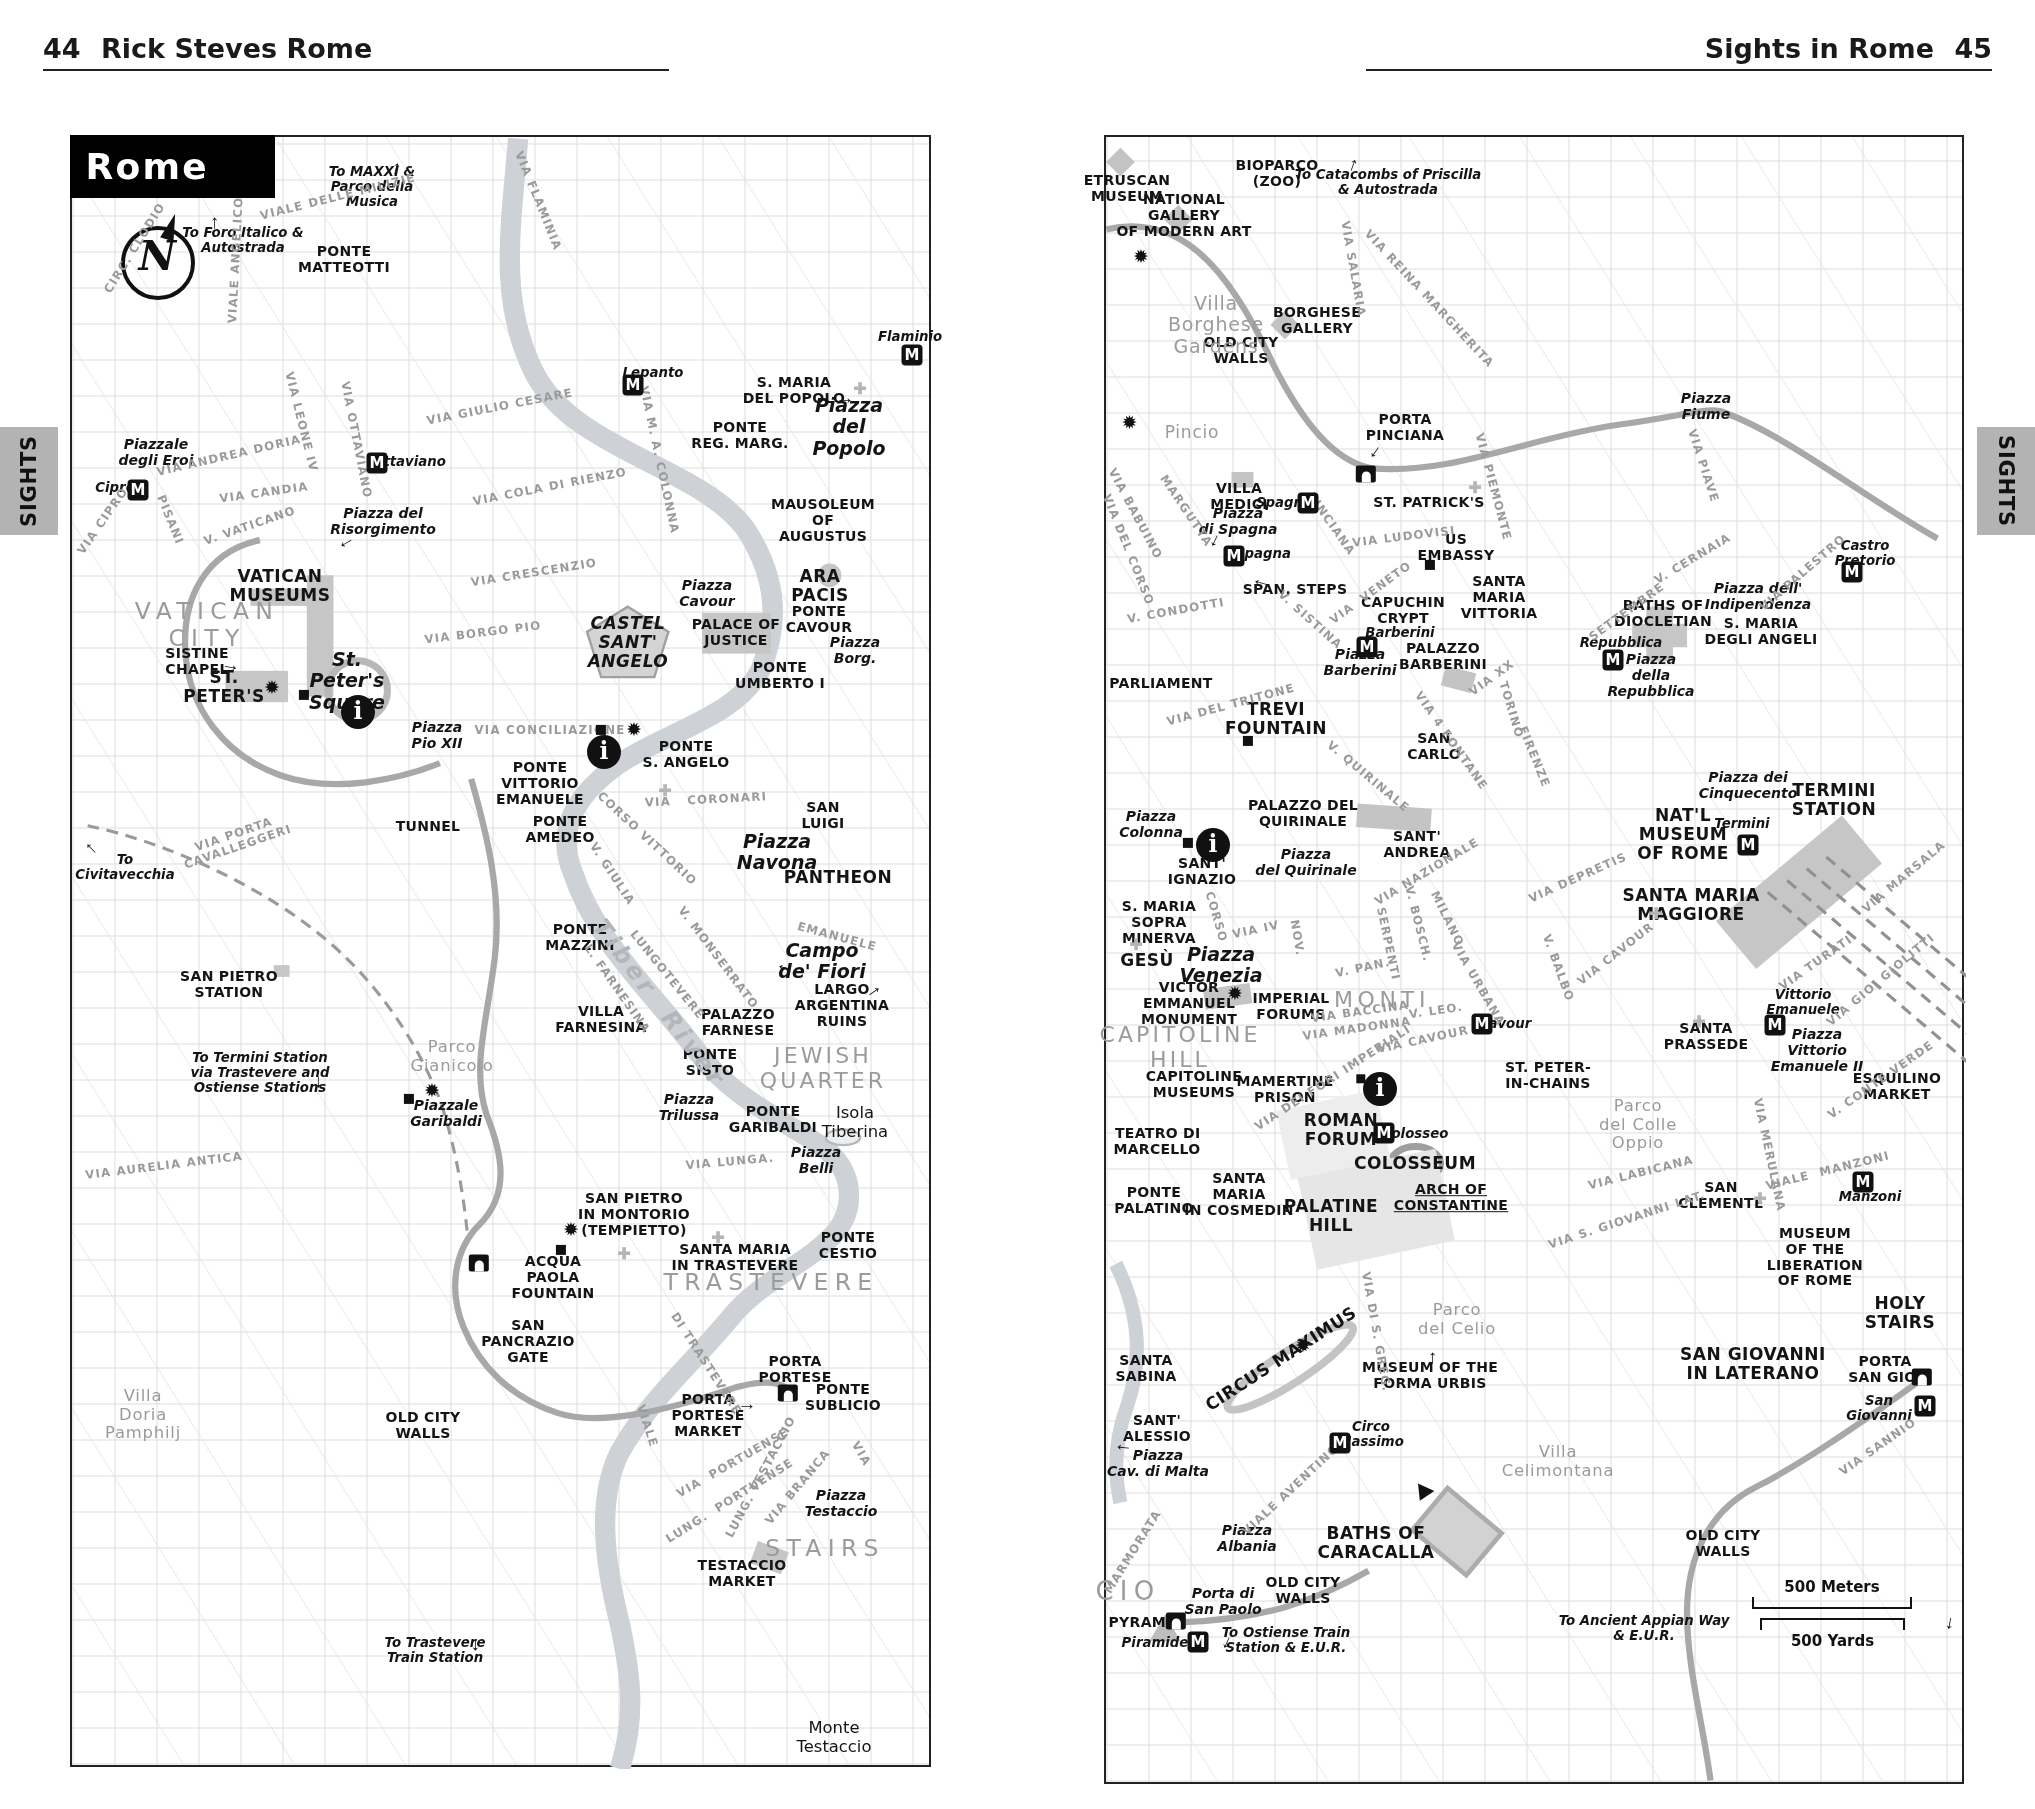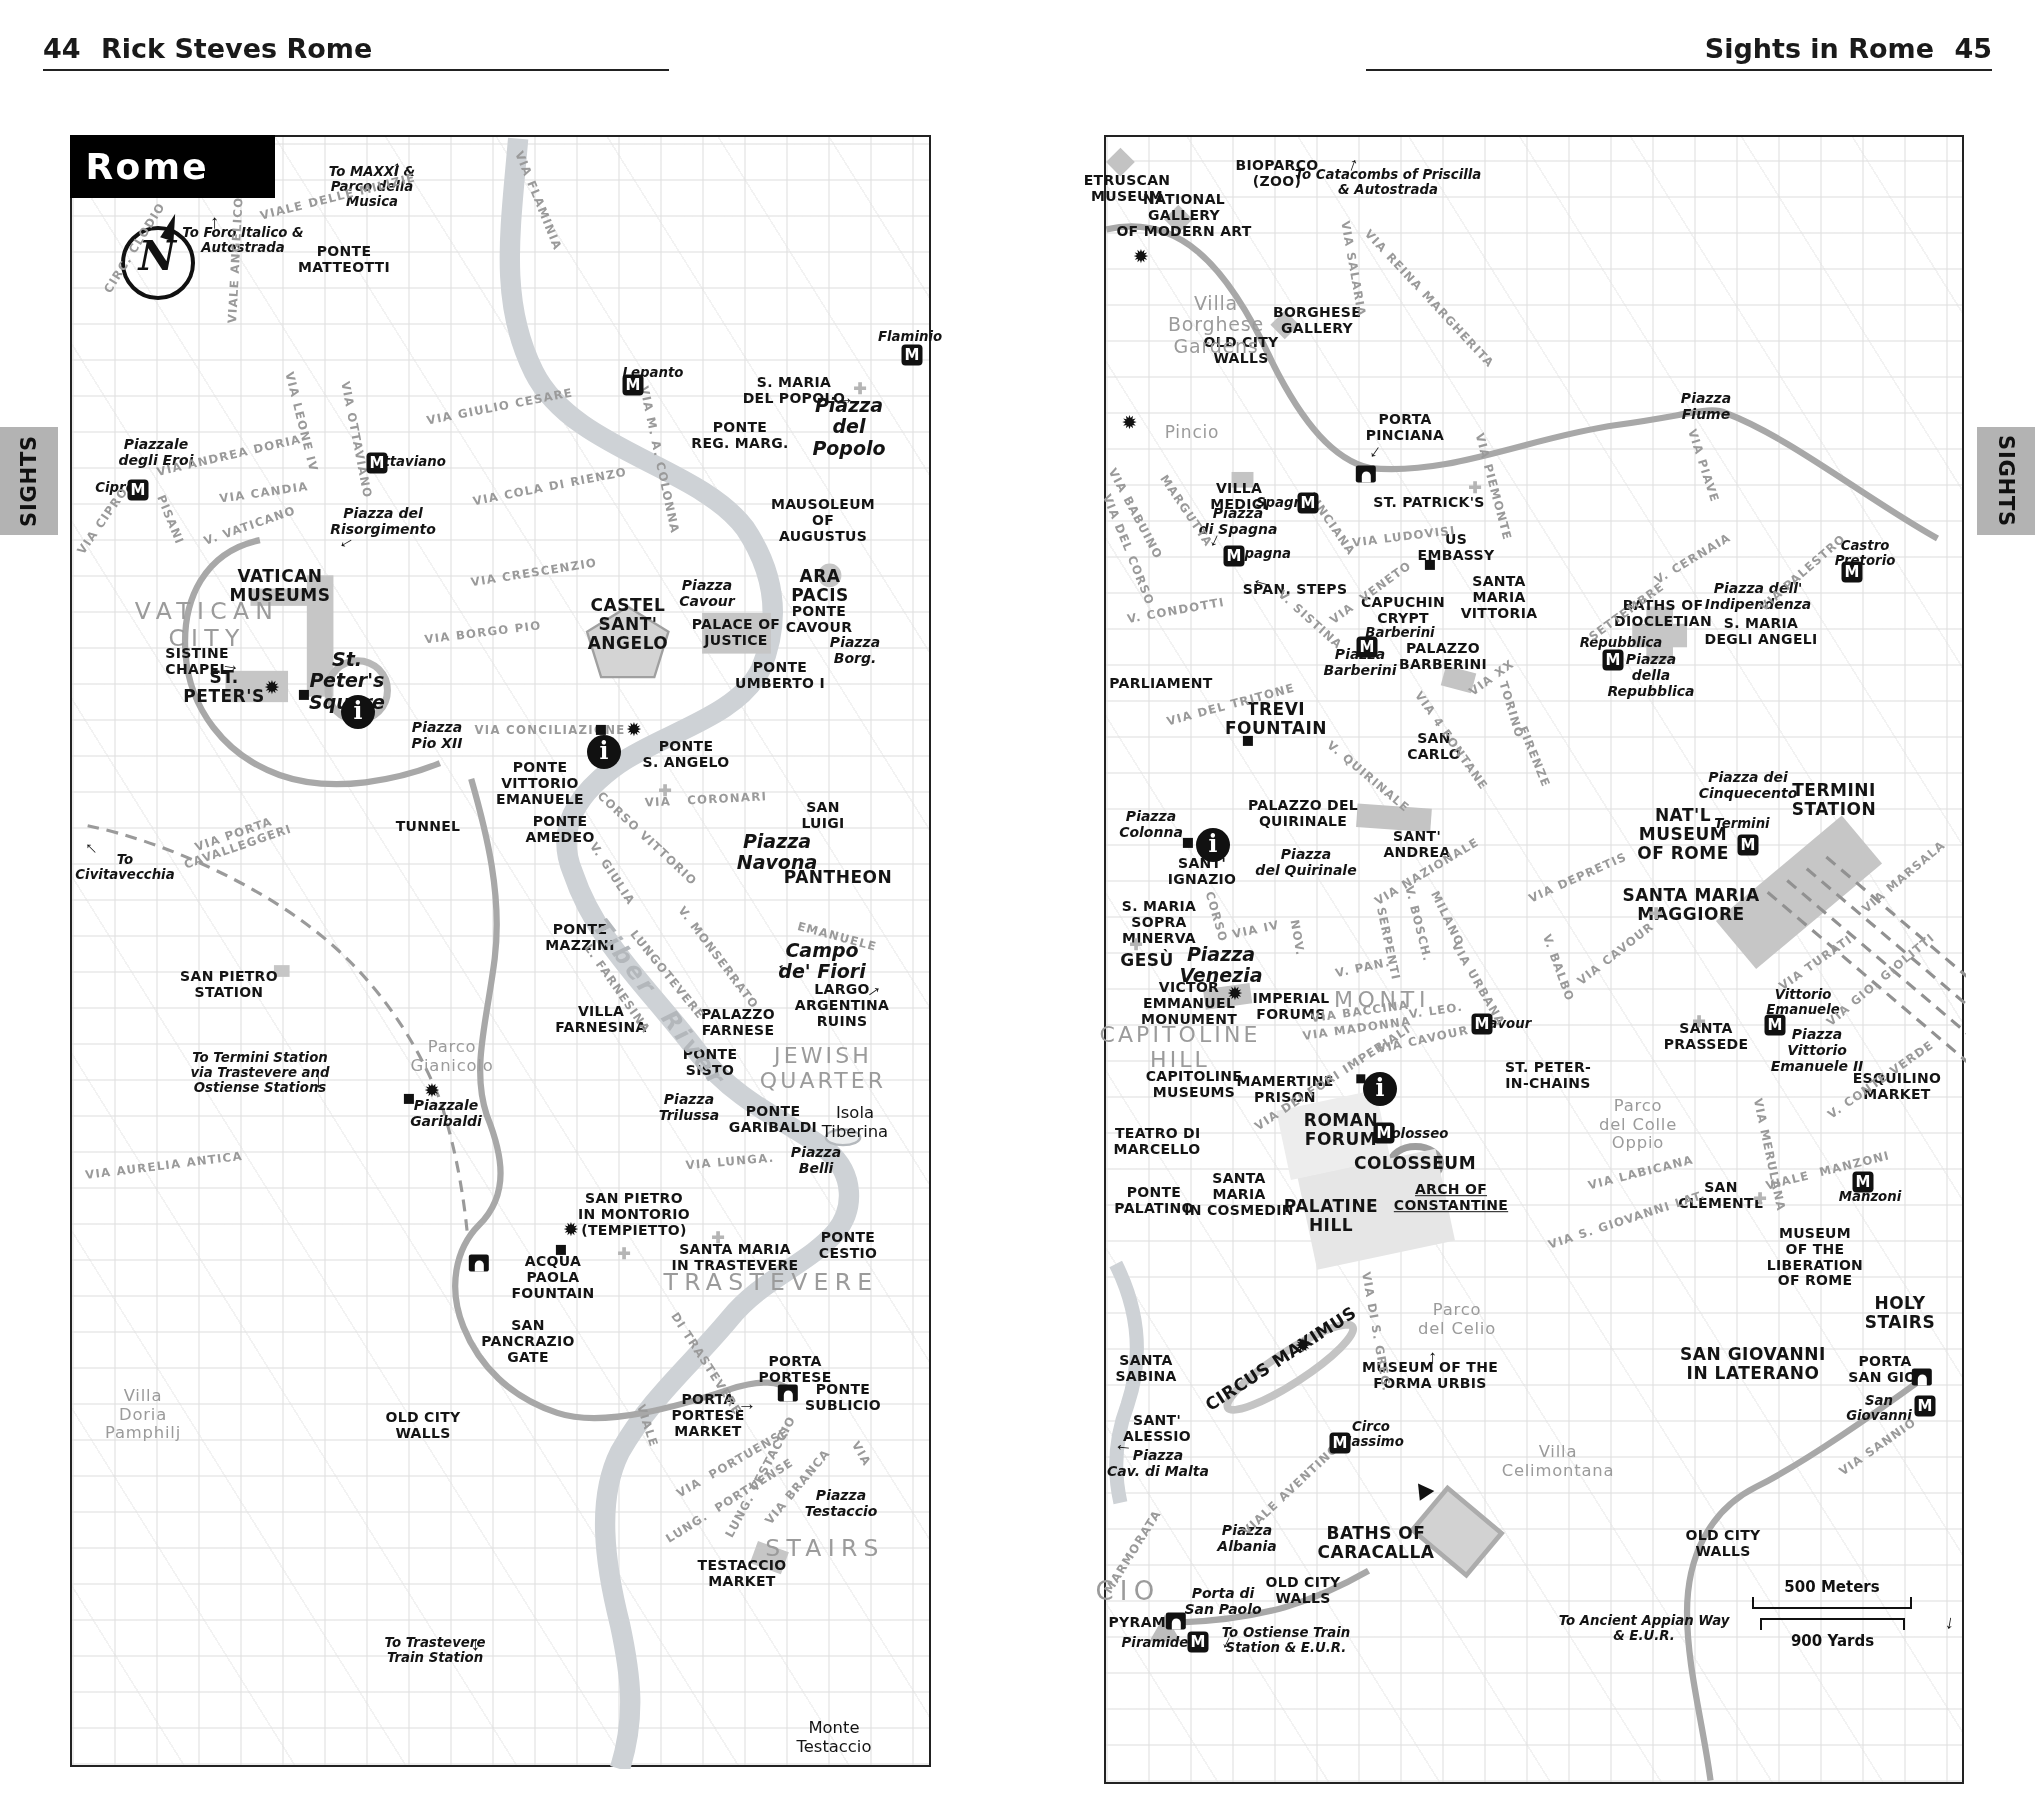--- a/index.html
+++ b/index.html
@@ -147,21 +147,21 @@
       <div class="lbl poi" style="left: 668px; top: 299px; transform: translate(-50%, -50%) rotate(0deg);">PONTE
 REG. MARG.</div>
       <div class="lbl poi" style="left: 751px; top: 384px; transform: translate(-50%, -50%) rotate(0deg);">MAUSOLEUM
 OF AUGUSTUS</div>
       <div class="lbl poi-lg" style="left: 748px; top: 449px; transform: translate(-50%, -50%) rotate(0deg);">ARA
 PACIS</div>
       <div class="lbl poi" style="left: 747px; top: 483px; transform: translate(-50%, -50%) rotate(0deg);">PONTE
 CAVOUR</div>
       <div class="lbl poi" style="left: 664px; top: 496px; transform: translate(-50%, -50%) rotate(0deg);">PALACE OF
 JUSTICE</div>
-      <div class="lbl poi-lg" style="left: 556px; top: 488px; transform: translate(-50%, -50%) rotate(0deg);">CASTEL
+      <div class="lbl poi-lg" style="left: 556px; top: 506px; transform: translate(-50%, -50%) rotate(0deg); font-style: italic;">CASTEL
 SANT'
 ANGELO</div>
       <div class="lbl poi" style="left: 708px; top: 539px; transform: translate(-50%, -50%) rotate(0deg);">PONTE
 UMBERTO I</div>
       <div class="lbl poi" style="left: 614px; top: 618px; transform: translate(-50%, -50%) rotate(0deg);">PONTE
 S. ANGELO</div>
       <div class="lbl poi-lg" style="left: 208px; top: 449px; transform: translate(-50%, -50%) rotate(0deg);">VATICAN
 MUSEUMS</div>
       <div class="lbl poi" style="left: 125px; top: 525px; transform: translate(-50%, -50%) rotate(0deg);">SISTINE
 CHAPEL</div>
@@ -677,16 +677,16 @@
       <div class="ic ic-arrow" style="left: 847px; top: 1487px; transform: translate(-50%, -50%) rotate(100deg);">→</div>
       <div class="ic ic-arrow" style="left: 323px; top: 1221px; transform: translate(-50%, -50%) rotate(-90deg);">→</div>
       <div class="ic ic-arrow" style="left: 17px; top: 1314px; transform: translate(-50%, -50%) rotate(185deg);">→</div>
     </div>
   <div class="scalebar sb-meters" style="left:646px;top:1439px;width:160px;">
     <span>500 Meters</span>
     <div class="sb-line"></div>
   </div>
   <div class="scalebar sb-yards" style="left:654px;top:1481px;width:145px;">
     <div class="sb-line"></div>
-    <span>900 Yards</span>
+    <span>500 Yards</span>
   </div>
 </div>
 
 
 </body></html>

